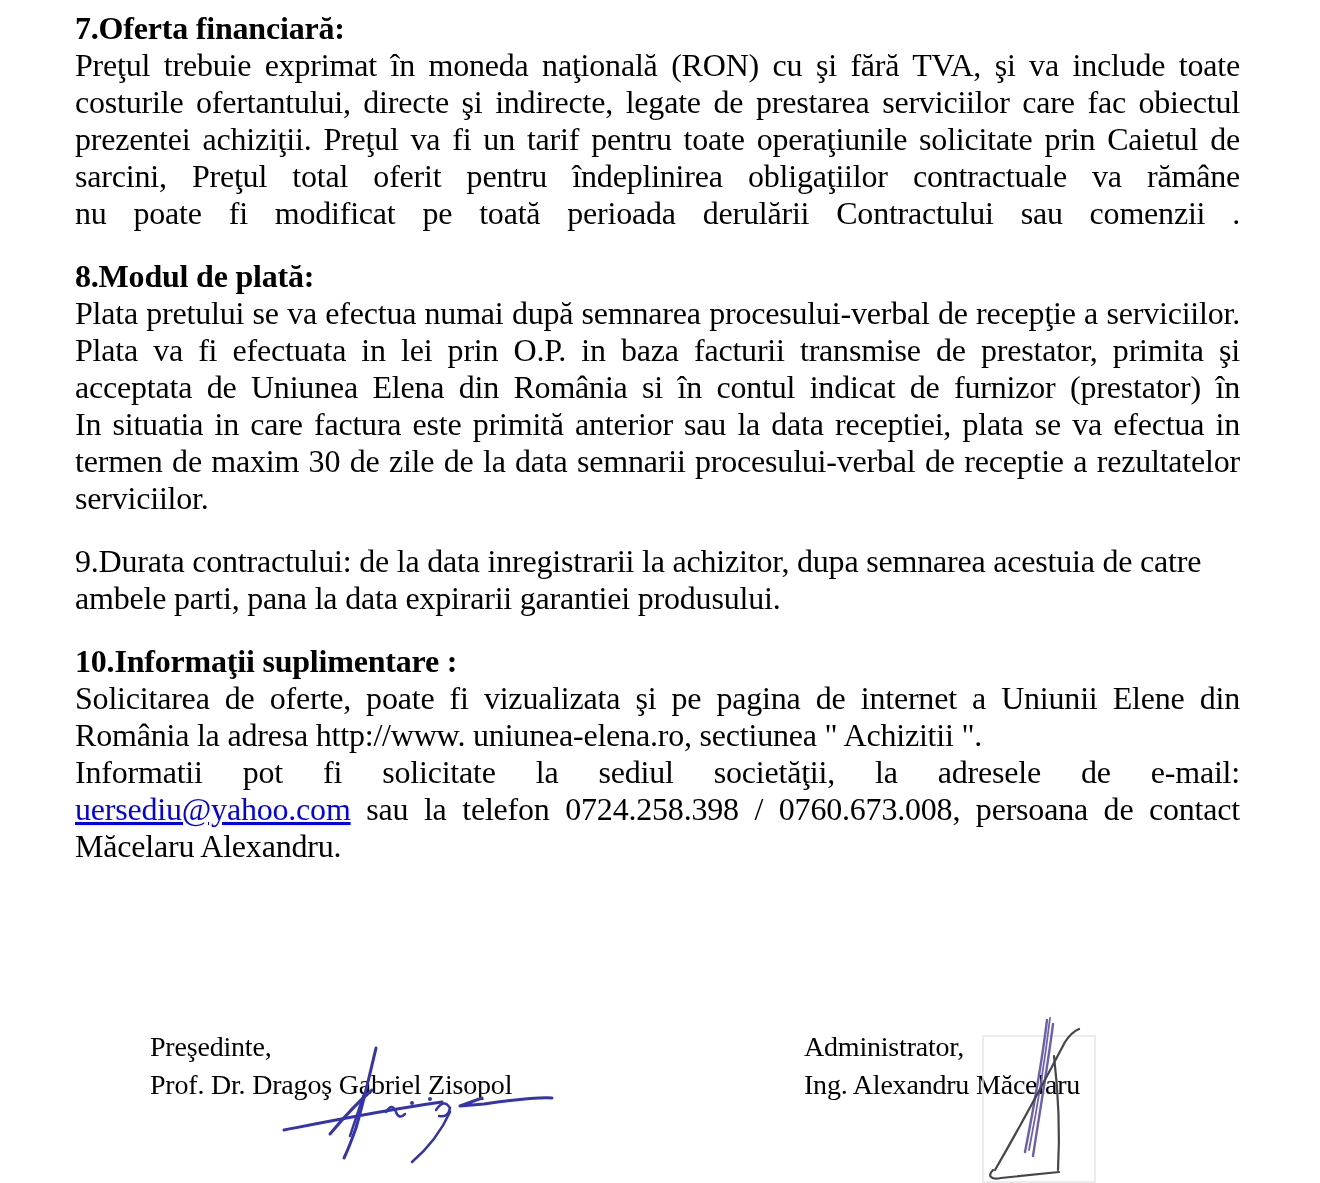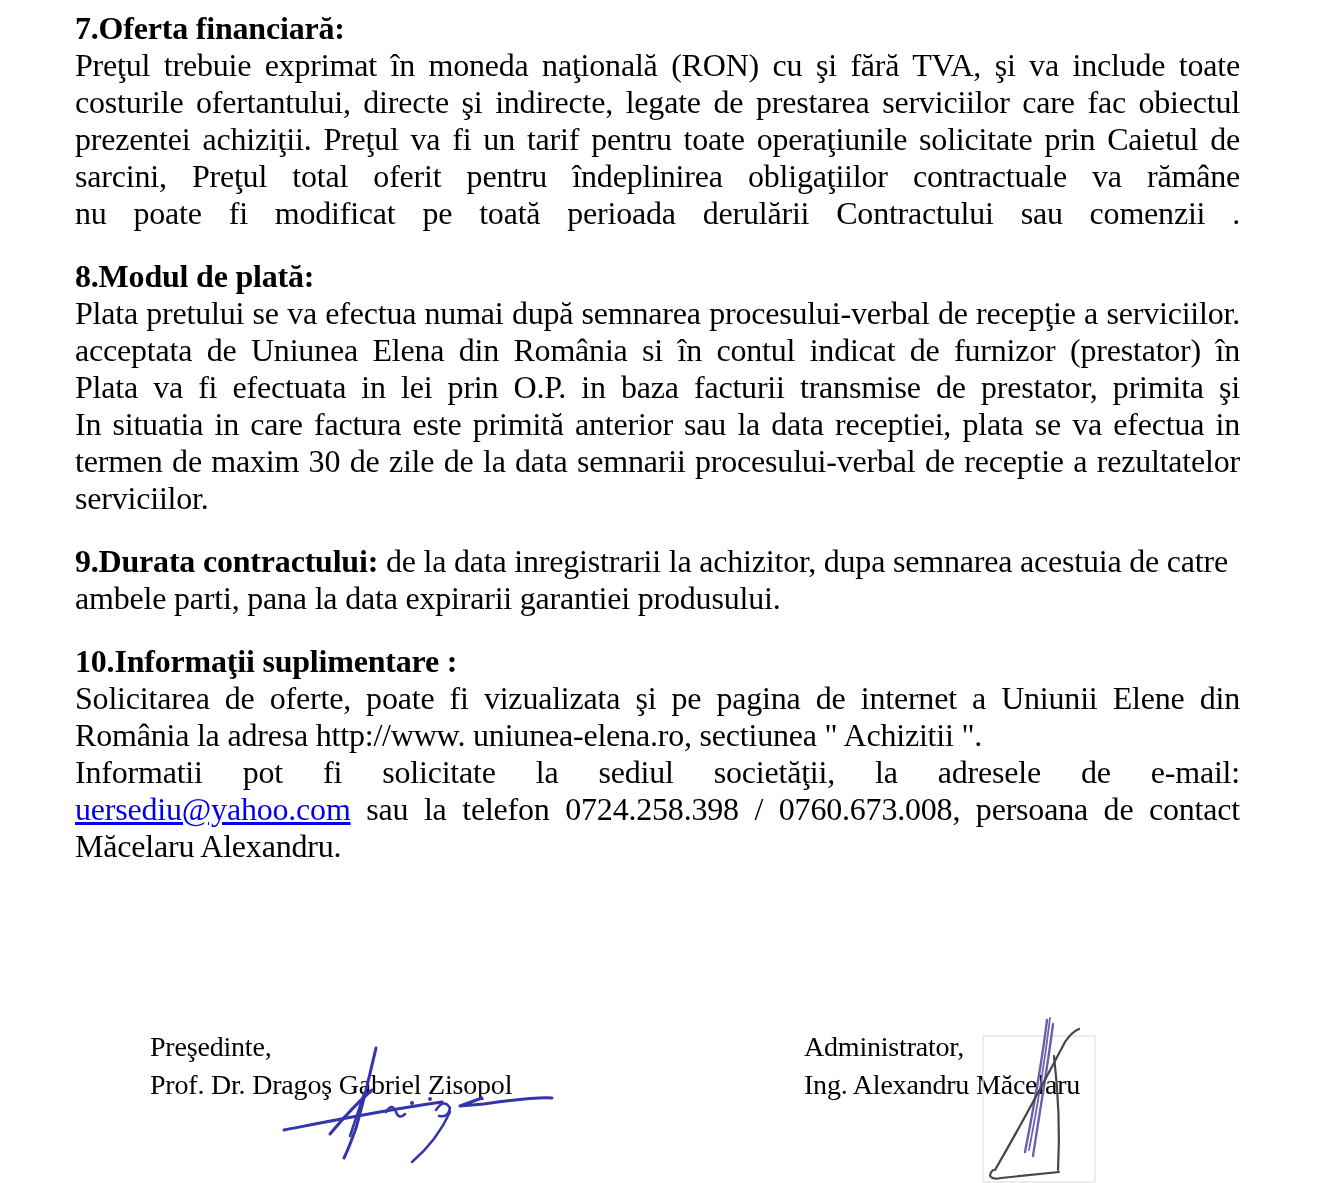--- a/index.html
+++ b/index.html
@@ -34,21 +34,21 @@
     line-height: 37px;
     white-space: nowrap;
     overflow: hidden;
   }
   .jline {
     white-space: normal;
     text-align: justify;
     text-align-last: justify;
   }
   .head { font-weight: bold; }
-  .b { font-weight: bold; margin-top: 32px; }
+  .b { font-weight: normal; margin-top: 32px; }
   .gap { height: 26px; }
   a.lnk {
     color: var(--link);
     text-decoration: underline;
     cursor: pointer;
   }
   .sig-block {
     position: absolute;
     top: 1028px;
     font-size: 28px;
@@ -89,22 +89,22 @@
   <div class="ln jline">Preţul trebuie exprimat în moneda naţională (RON)  cu şi fără TVA, şi va include toate</div>
   <div class="ln jline">costurile ofertantului, directe şi indirecte, legate de prestarea serviciilor care fac obiectul</div>
   <div class="ln jline">prezentei achiziţii. Preţul va fi un tarif pentru toate operaţiunile solicitate prin Caietul de</div>
   <div class="ln jline">sarcini, Preţul total oferit pentru îndeplinirea obligaţiilor contractuale va rămâne neschimbat,</div>
   <div class="ln jline">nu poate fi modificat pe toată perioada derulării Contractului sau comenzii .</div>
 
   <div class="gap"></div>
 
   <div class="ln head">8.Modul de plată:</div>
   <div class="ln jline">Plata pretului se va efectua numai după semnarea procesului-verbal de recepţie a serviciilor.</div>
+  <div class="ln jline">Plata va fi efectuata in lei prin O.P. in baza facturii transmise de prestator, primita şi</div>
   <div class="ln jline">acceptata de Uniunea Elena din România si în contul indicat de furnizor (prestator) în</div>
-  <div class="ln jline">Plata va fi efectuata in lei prin O.P. in baza facturii transmise de prestator, primita şi</div>
   <div class="ln jline">In situatia in care factura este primită anterior sau la data receptiei, plata se va efectua in</div>
   <div class="ln jline">termen de maxim 30 de zile de la data semnarii procesului-verbal de receptie a rezultatelor</div>
   <div class="ln">serviciilor.</div>
 
   <div class="gap"></div>
 
   <div class="ln"><span class="b">9.Durata contractului:</span><span> de la data inregistrarii la achizitor, dupa semnarea acestuia de catre</span></div>
   <div class="ln">ambele parti, pana la data expirarii garantiei produsului.</div>
 
   <div class="gap"></div>

